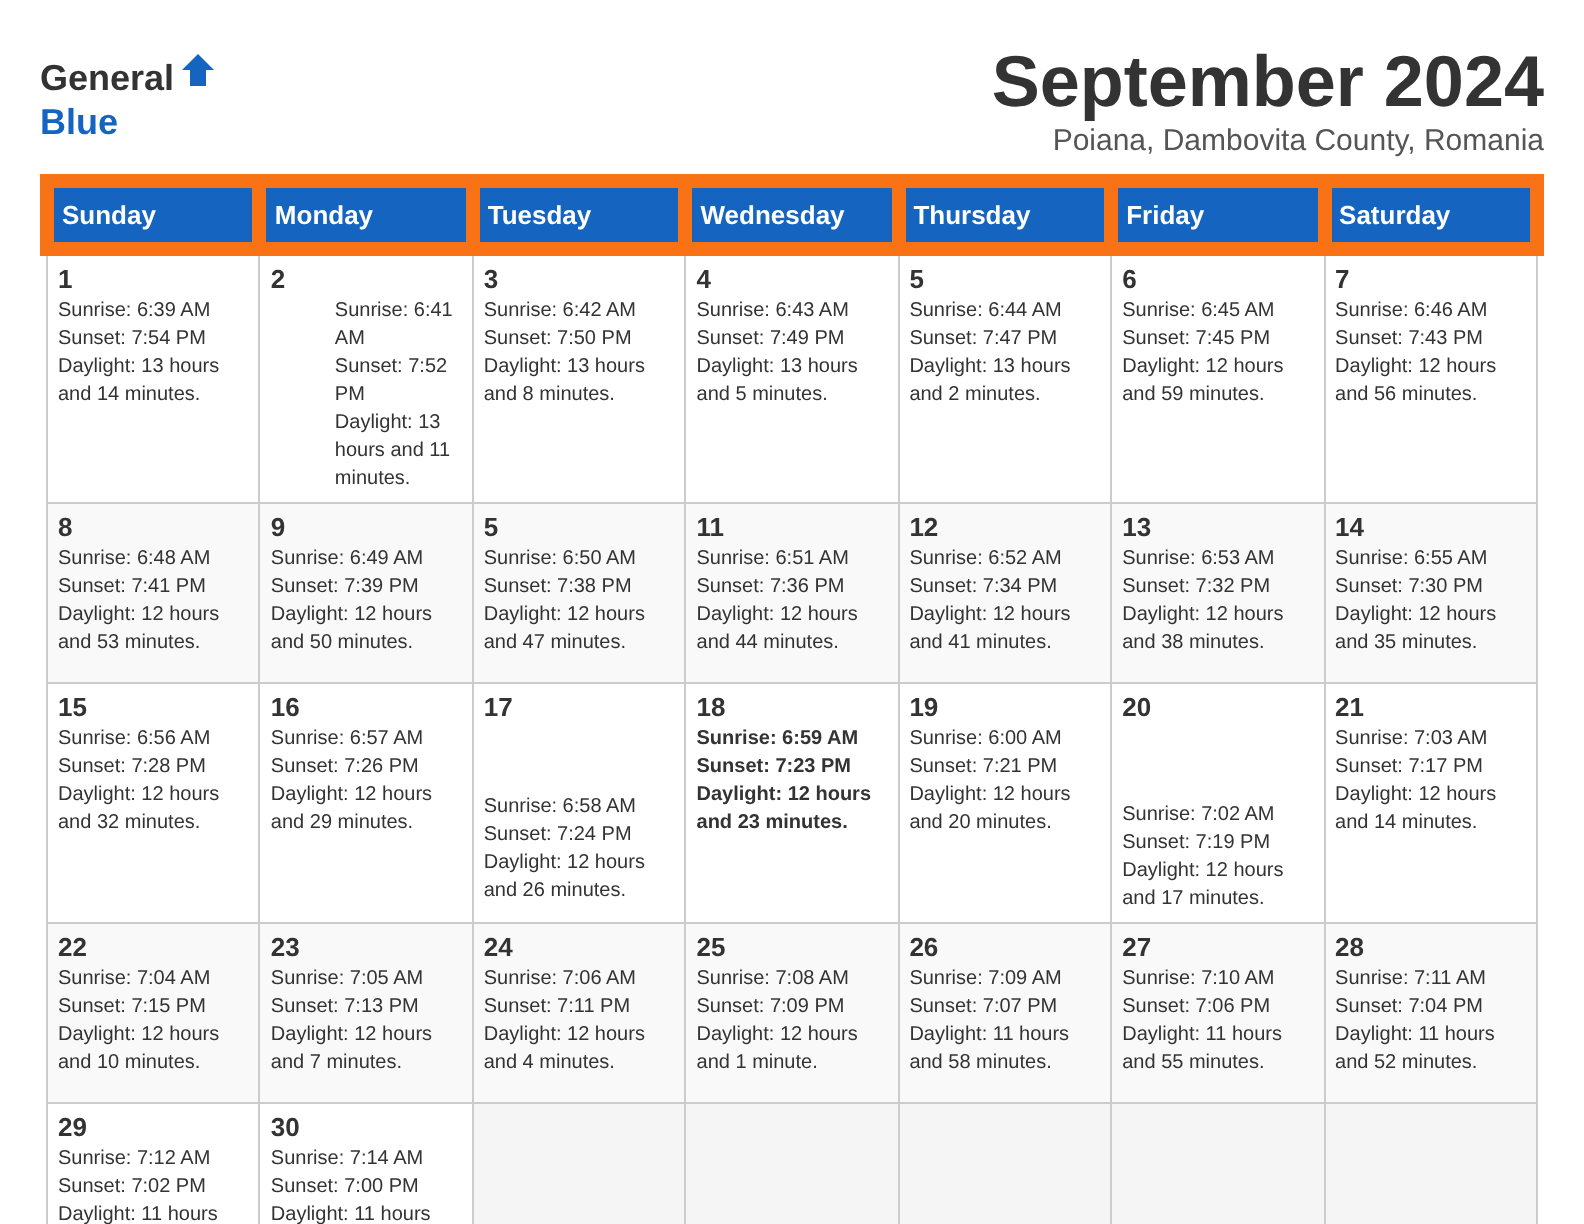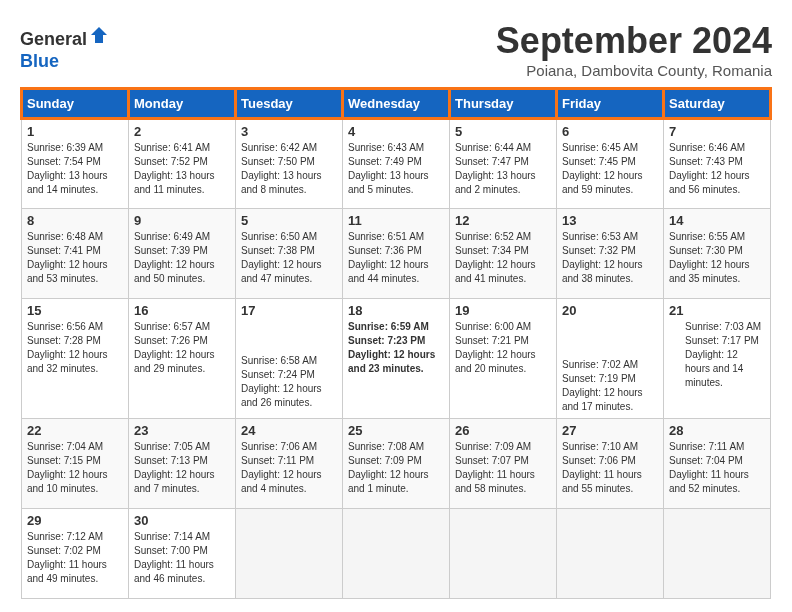--- a/index.html
+++ b/index.html
@@ -48,21 +48,21 @@
     table {
       width: 100%;
       border-collapse: collapse;
     }
     th {
       background: #1565c0;
       color: #fff;
       font-size: 13px;
       padding: 6px 4px;
       text-align: left;
-      border: 3px solid #f97316;
+      border: 7px solid #f97316;
     }
     td {
       border: 1px solid #ccc;
       vertical-align: top;
       padding: 4px 5px;
       width: 14.28%;
       min-height: 80px;
       height: 90px;
       font-size: 10.5px;
       color: #333;
@@ -123,21 +123,21 @@
   <tbody id="calendar-body">
       <tr>
         <td>
           <span class="day-number">1</span>
           <div class="day-info" style="white-space: pre-line;">Sunrise: 6:39 AM
 Sunset: 7:54 PM
 Daylight: 13 hours and 14 minutes.</div>
         </td>
         <td>
           <span class="day-number">2</span>
-          <div class="day-info" style="white-space: pre-line;">Sunrise: 6:41 AM
+          <div class="day-info" style="white-space: pre-line; margin-left: 32px;">Sunrise: 6:41 AM
 Sunset: 7:52 PM
 Daylight: 13 hours and 11 minutes.</div>
         </td>
         <td>
           <span class="day-number">3</span>
           <div class="day-info" style="white-space: pre-line;">Sunrise: 6:42 AM
 Sunset: 7:50 PM
 Daylight: 13 hours and 8 minutes.</div>
         </td>
         <td>
@@ -241,21 +241,21 @@
 Daylight: 12 hours and 20 minutes.</div>
         </td>
         <td>
           <span class="day-number">20</span>
           <div class="day-info" style="white-space: pre-line; margin-top: 40px;">Sunrise: 7:02 AM
 Sunset: 7:19 PM
 Daylight: 12 hours and 17 minutes.</div>
         </td>
         <td>
           <span class="day-number">21</span>
-          <div class="day-info" style="white-space: pre-line; margin-left: 16px;">Sunrise: 7:03 AM
+          <div class="day-info" style="white-space: pre-line;">Sunrise: 7:03 AM
 Sunset: 7:17 PM
 Daylight: 12 hours and 14 minutes.</div>
         </td>
       </tr>
       <tr>
         <td>
           <span class="day-number">22</span>
           <div class="day-info" style="white-space: pre-line;">Sunrise: 7:04 AM
 Sunset: 7:15 PM
 Daylight: 12 hours and 10 minutes.</div>

